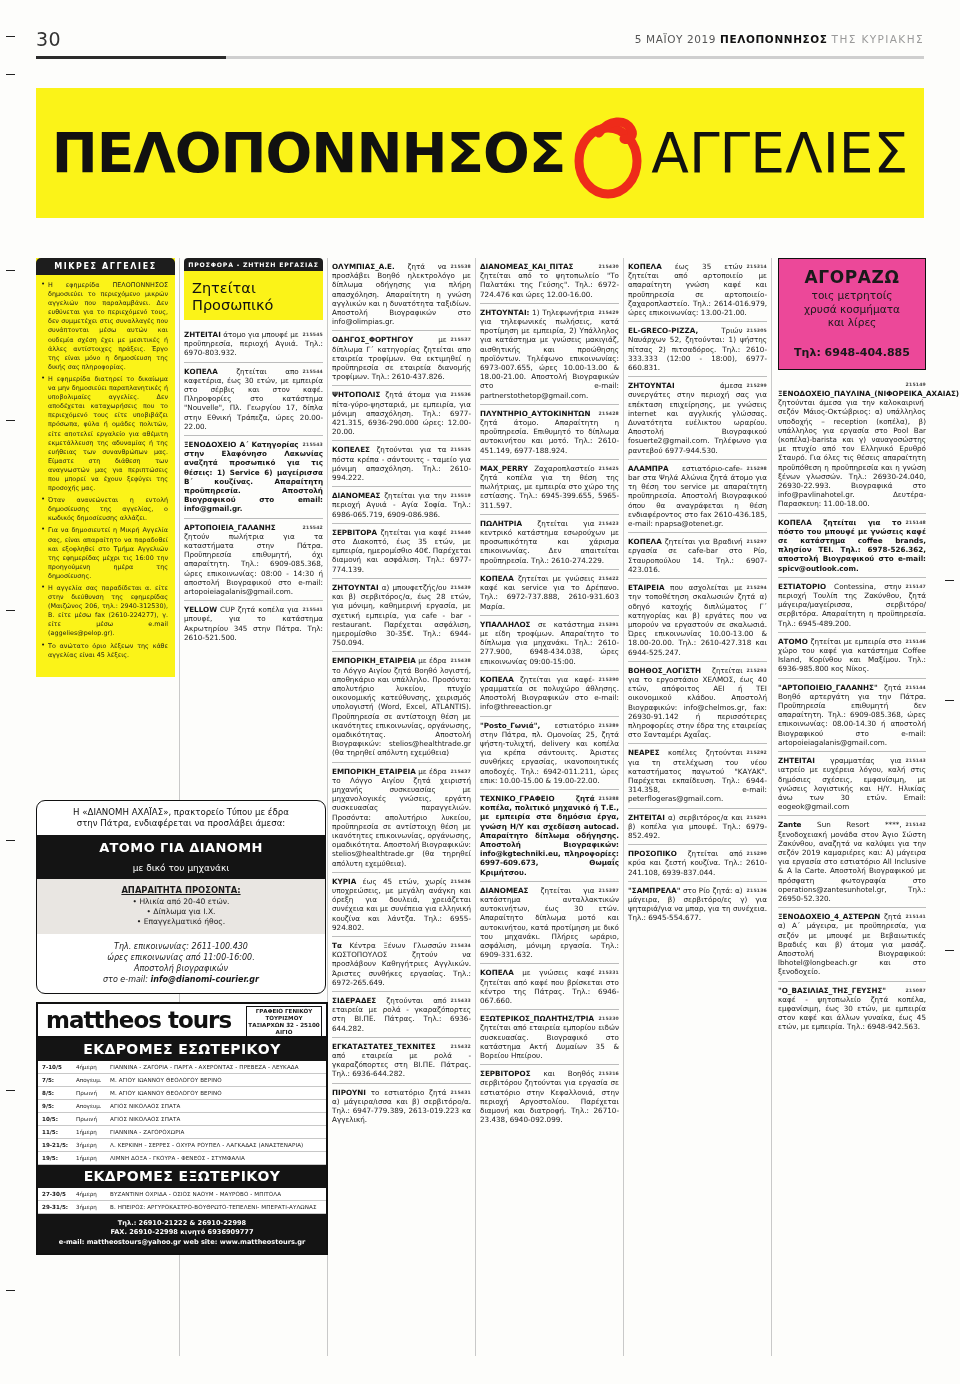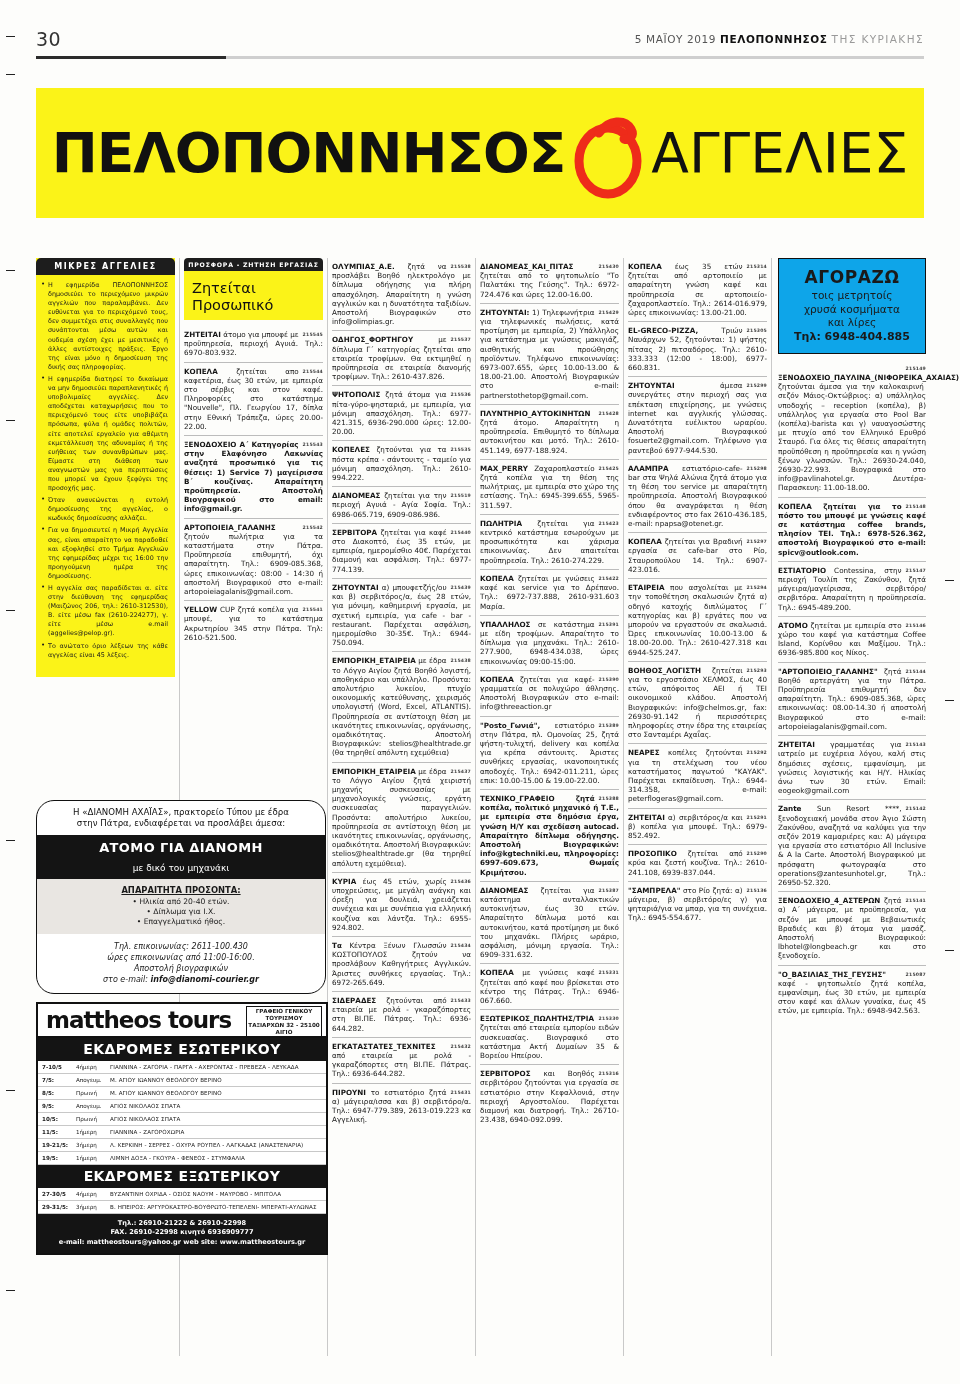--- a/index.html
+++ b/index.html
@@ -52,21 +52,21 @@
          position:relative;padding-left:7px;margin-bottom:3px;}
   .mk-li:before{content:"•";position:absolute;left:0;top:-1px;font-size:7px;}
 
   
   .pf-tag{background:#1d1d1d;color:#fff;font-size:6.2px;font-weight:bold;letter-spacing:.8px;
           text-align:center;padding:3px 0;border-radius:4px 4px 0 0;}
   .pf-yellow{background:#fbf318;padding:9px 8px 6px 8px;}
   .pf-yellow .l1,.pf-yellow .l2{font-size:14.5px;color:#111;line-height:17px;}
 
   
-  .dianomi{position:absolute;left:0;top:0;width:288px;border:1.4px solid #111;border-radius:18px;overflow:hidden;background:#fff;}
+  .dianomi{position:absolute;left:0;top:0;width:288px;border:1.4px solid #111;border-radius:9px;overflow:hidden;background:#fff;}
   .dn-top{padding:6px 8px 5px 8px;text-align:center;font-size:8.6px;line-height:11.4px;color:#111;}
   .dn-black{background:#141414;color:#fff;text-align:center;padding:5px 0 6px 0;}
   .dn-black .big{font-size:13px;font-weight:bold;letter-spacing:.4px;}
   .dn-black .sub{font-size:9px;margin-top:8px;}
   .dn-grey{background:#e9e6e2;text-align:center;padding:6px 0 7px 0;}
   .dn-grey .h{font-size:8.4px;font-weight:bold;text-decoration:underline;margin-bottom:2px;}
   .dn-grey .li{font-size:7.6px;line-height:10px;}
   .dn-foot{text-align:center;padding:7px 0 8px 0;font-style:italic;font-size:8px;line-height:11px;}
   .dn-foot b{font-style:italic;}
 
@@ -77,24 +77,24 @@
   .mat-stamp{position:absolute;right:4px;top:2px;width:72px;border:1px solid #111;text-align:center;
              font-size:5.6px;line-height:7px;padding:1px 1px;font-weight:bold;}
   .mat-bar{background:#141414;color:#fff;text-align:center;font-size:14px;font-weight:bold;padding:3px 0 4px 0;letter-spacing:.4px;}
   .mat-row{display:flex;align-items:center;border-bottom:1px solid #c8c8c8;padding:3px 4px;font-size:5.6px;}
   .mat-row .d{width:34px;font-weight:bold;}
   .mat-row .n{width:34px;}
   .mat-row .t{flex:1;letter-spacing:.1px;}
   .mat-foot{background:#141414;color:#fff;text-align:center;font-size:6.6px;line-height:9.4px;padding:5px 4px 6px 4px;font-weight:bold;}
 
   
-  .agorazo{border:1.6px solid #111;text-align:center;padding:8px 4px 10px 4px;background:#0ea5e9;margin-bottom:6px;}
+  .agorazo{border:1.6px solid #111;text-align:center;padding:8px 4px 10px 4px;background:#ec4899;margin-bottom:6px;}
   .agorazo .t1{font-size:17px;font-weight:bold;letter-spacing:.6px;}
   .agorazo .t2{font-size:10.6px;line-height:13.6px;margin-top:2px;}
-  .agorazo .t3{font-size:11px;font-weight:bold;margin-top:0;}
+  .agorazo .t3{font-size:11px;font-weight:bold;margin-top:16px;}
 </style>
 </head>
 <body>
 
 <div class="page">
 
   <div class="tick" style="left:6px;top:36px;"></div>
   <div class="tick" style="left:6px;top:74px;"></div>
   <div class="tick" style="left:6px;top:270px;"></div>
   <div class="tick" style="left:6px;top:420px;"></div>
@@ -135,38 +135,38 @@
     <div class="vline" style="left:735px;"></div>
 
     <div class="col c1">
       <div class="mk-box">
         <div class="mk-title">ΜΙΚΡΕΣ ΑΓΓΕΛΙΕΣ</div>
         <div class="mk-body" id="mk-body">
             <div class="mk-li">Η εφημερίδα ΠΕΛΟΠΟΝΝΗΣΟΣ δημοσιεύει το περιεχόμενο μικρών αγγελιών που παραλαμβάνει. Δεν ευθύνεται για το περιεχόμενό τους, δεν συμμετέχει στις συναλλαγές που συνάπτονται μέσω αυτών και ουδεμία σχέση έχει με μεσιτικές ή άλλες αντίστοιχες πράξεις. Έργο της είναι μόνο η δημοσίευση της δικής σας πληροφορίας.</div>
             <div class="mk-li">Η εφημερίδα διατηρεί το δικαίωμα να μην δημοσιεύει παραπλανητικές ή υποβολιμαίες αγγελίες. Δεν αποδέχεται καταχωρήσεις που το περιεχόμενό τους είτε υποβιβάζει πρόσωπα, φύλα ή ομάδες πολιτών, είτε αποτελεί εργαλείο για αθέμιτη εκμετάλλευση της αδυναμίας ή της ευήθειας των συνανθρώπων μας. Είμαστε στη διάθεση των αναγνωστών μας για περιπτώσεις που μπορεί να έχουν ξεφύγει της προσοχής μας.</div>
             <div class="mk-li">Όταν ανανεώνεται η εντολή δημοσίευσης της αγγελίας, ο κωδικός δημοσίευσης αλλάζει.</div>
             <div class="mk-li">Για να δημοσιευτεί η Μικρή Αγγελία σας, είναι απαραίτητο να παραδοθεί και εξοφληθεί στο Τμήμα Αγγελιών της εφημερίδας μέχρι τις 16:00 την προηγούμενη ημέρα της δημοσίευσης.</div>
-            <div class="mk-li">Η αγγελία σας παραδίδεται α. είτε στην διεύθυνση της εφημερίδας (Μαιζώνος 206, τηλ.: 2610-312530), Β. είτε μέσω fax (2610-224277), γ. είτε μέσω e.mail (aggelies@pelop.gr).</div>
+            <div class="mk-li">Η αγγελία σας παραδίδεται α. είτε στην διεύθυνση της εφημερίδας (Μαιζώνος 206, τηλ.: 2940-312530), Β. είτε μέσω fax (2610-224277), γ. είτε μέσω e.mail (aggelies@pelop.gr).</div>
             <div class="mk-li">Το ανώτατο όριο λέξεων της κάθε αγγελίας είναι 45 λέξεις.</div>
           </div>
       </div>
     </div>
 
     <div class="col c2">
       <div>
         <div class="pf-tag">ΠΡΟΣΦΟΡΑ - ΖΗΤΗΣΗ ΕΡΓΑΣΙΑΣ</div>
         <div class="pf-yellow">
           <div class="l1">Ζητείται</div>
           <div class="l2">Προσωπικό</div>
         </div>
       </div>
       <div id="col2" style="margin-top:6px;">
           <div class="ad"><span class="code">215545</span><b>ΖΗΤΕΙΤΑΙ</b><span> άτομο για μπουφέ με προϋπηρεσία, περιοχή Αγυιά. Τηλ.: 6970-803.932.</span></div>
           <div class="ad"><span class="code">215544</span><b>ΚΟΠΕΛΑ</b><span> ζητείται απο καφετέρια, έως 30 ετών, με εμπειρία στο σέρβις και στον καφέ. Πληροφορίες στο κατάστημα "Nouvelle", Πλ. Γεωργίου 17, δίπλα στην Εθνική Τράπεζα, ώρες 20.00-22.00.</span></div>
-          <div class="ad bold"><span class="code">215543</span><b>ΞΕΝΟΔΟΧΕΙΟ Α΄ Κατηγορίας στην Ελαφόνησο Λακωνίας αναζητά προσωπικό για τις θέσεις: 1) Service 7) μαγείρισσα Β΄ κουζίνας. Απαραίτητη προϋπηρεσία. Αποστολή Βιογραφικού στο email: info@gmail.gr.</b><span></span></div>
+          <div class="ad bold"><span class="code">215543</span><b>ΞΕΝΟΔΟΧΕΙΟ Α΄ Κατηγορίας στην Ελαφόνησο Λακωνίας αναζητά προσωπικό για τις θέσεις: 1) Service 6) μαγείρισσα Β΄ κουζίνας. Απαραίτητη προϋπηρεσία. Αποστολή Βιογραφικού στο email: info@gmail.gr.</b><span></span></div>
           <div class="ad"><span class="code">215542</span><b>ΑΡΤΟΠΟΙΕΙΑ_ΓΑΛΑΝΗΣ</b><span> ζητούν πωλήτρια για τα καταστήματα στην Πάτρα. Προϋπηρεσία επιθυμητή, όχι απαραίτητη. Τηλ.: 6909-085.368, ώρες επικοινωνίας: 08:00 - 14:30 ή αποστολή Βιογραφικού στο e-mail: artopoieiagalanis@gmail.com.</span></div>
           <div class="ad"><span class="code">215541</span><b>YELLOW</b><span> CUP ζητά κοπέλα για μπουφέ, για το κατάστημα Ακρωτηρίου 345 στην Πάτρα. Τηλ: 2610-521.500.</span></div>
         </div>
     </div>
 
     <div class="col c3">
       <div id="col3">
           <div class="ad"><span class="code">215538</span><b>ΟΛΥΜΠΙΑΣ_Α.Ε.</b><span> ζητά να προσλάβει Βοηθό ηλεκτρολόγο με δίπλωμα οδήγησης για πλήρη απασχόληση. Απαραίτητη η γνώση αγγλικών και η δυνατότητα ταξιδίων. Αποστολή Βιογραφικών στο info@olimpias.gr.</span></div>
           <div class="ad"><span class="code">215537</span><b>ΟΔΗΓΟΣ_ΦΟΡΤΗΓΟΥ</b><span> με δίπλωμα Γ΄ κατηγορίας ζητείται απο εταιρεία τροφίμων. Θα εκτιμηθεί η προϋπηρεσία σε εταιρεία διανομής τροφίμων. Τηλ.: 2610-437.826.</span></div>
           <div class="ad"><span class="code">215536</span><b>ΨΗΤΟΠΟΛΙΣ</b><span> ζητά άτομα για πίτα-γύρο-ψησταριά, με εμπειρία, για μόνιμη απασχόληση. Τηλ.: 6977-421.315, 6936-290.000 ώρες: 12.00-20.00.</span></div>

